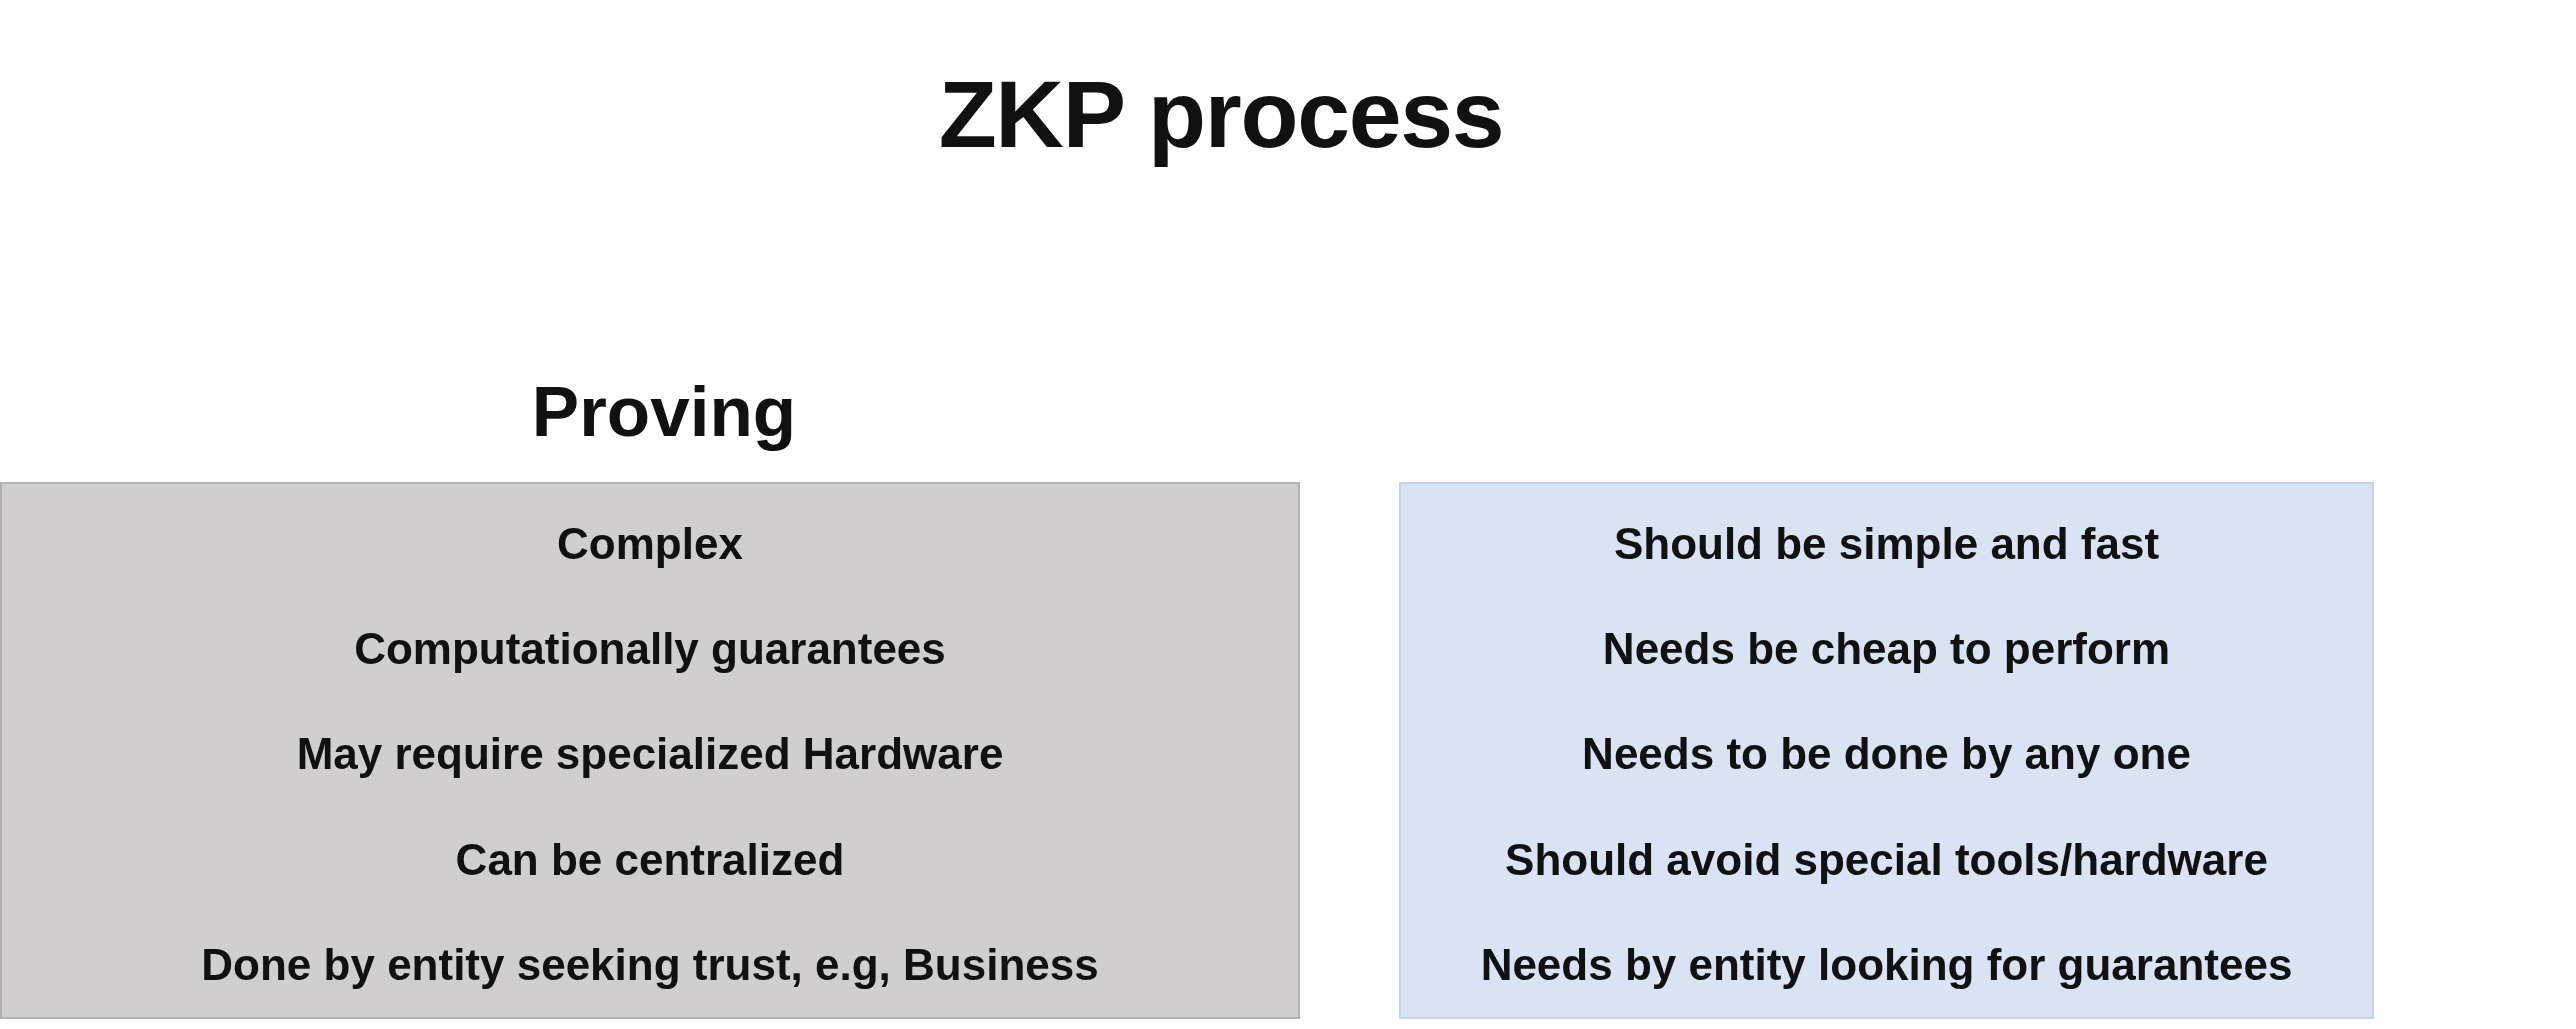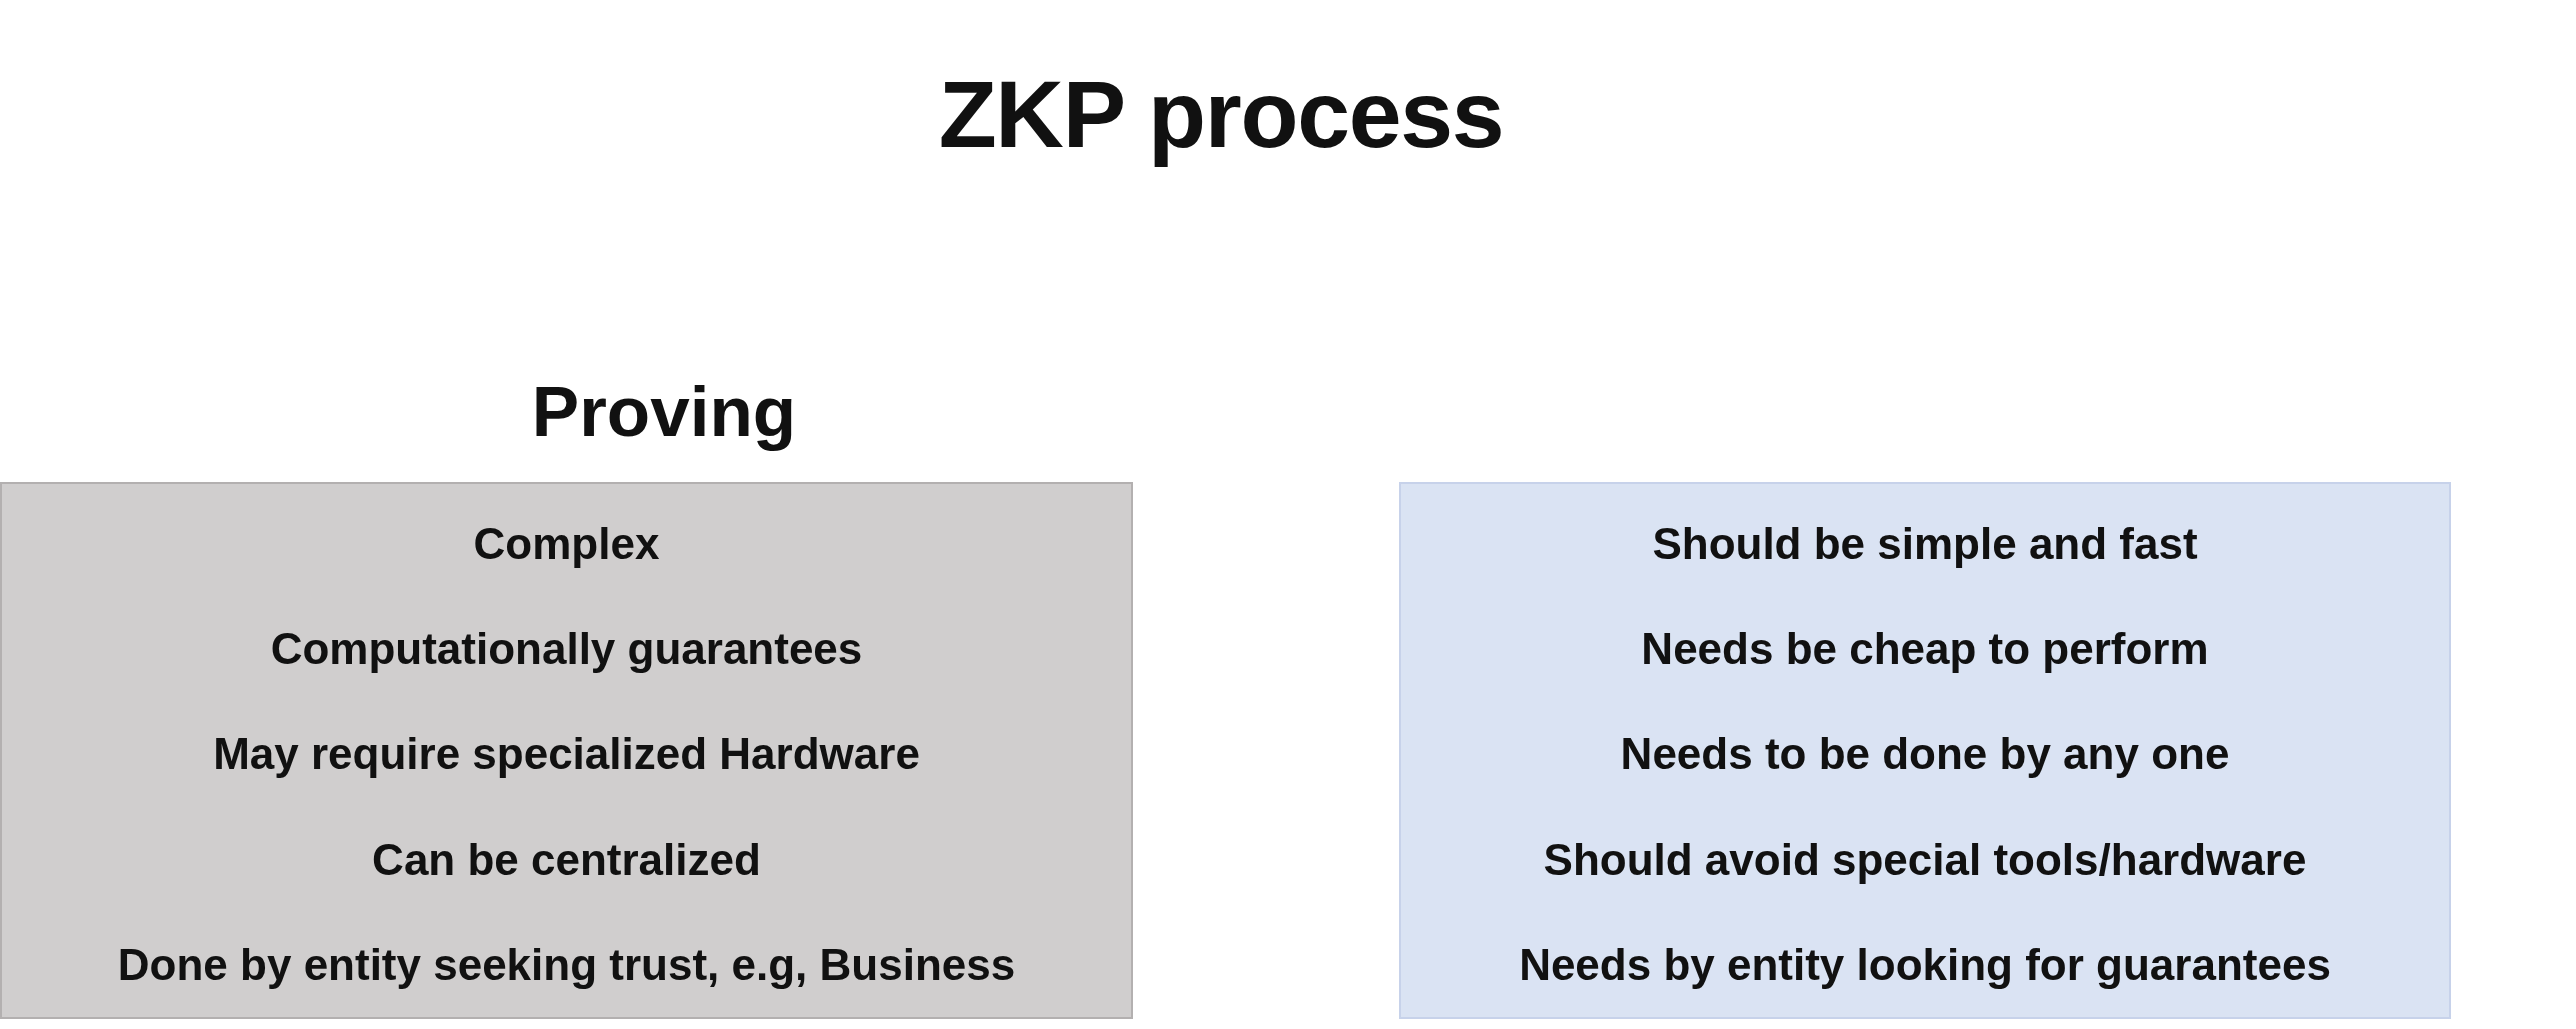--- a/index.html
+++ b/index.html
@@ -59,26 +59,26 @@
     font-size: 44px;
     font-weight: bold;
     text-align: center;
   }
   .box .item {
     line-height: 1.12;
     white-space: nowrap;
   }
   .box-proving {
     left: 0;
-    width: 1133px;
+    width: 1300px;
     border: 2px solid #b3b0b0;
   }
   .box-verification {
     left: 1399px;
-    width: 1052px;
+    width: 975px;
     border: 2px solid #c7d2ea;
   }
 </style>
 </head>
 <body>
 
 <div class="slide">
 
   <h1 class="title">ZKP process</h1>
 

